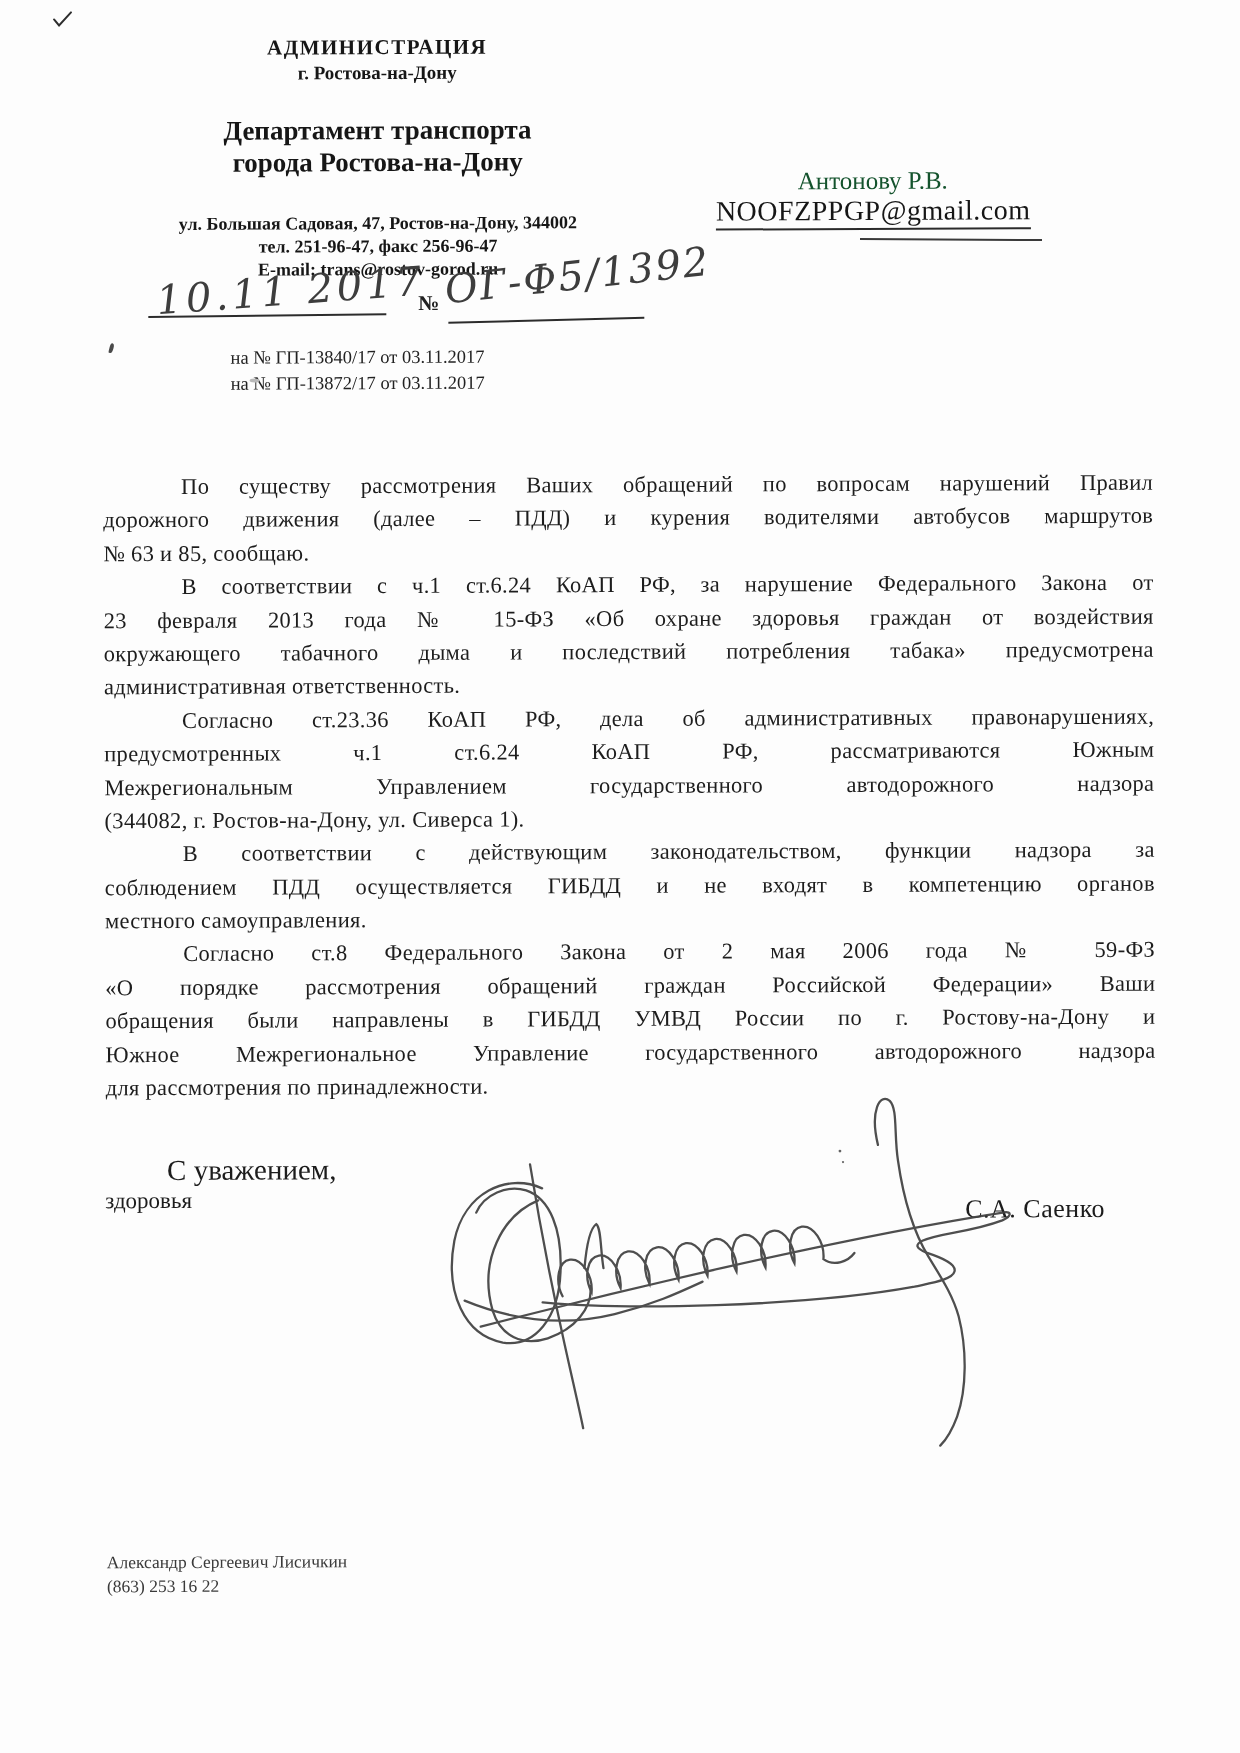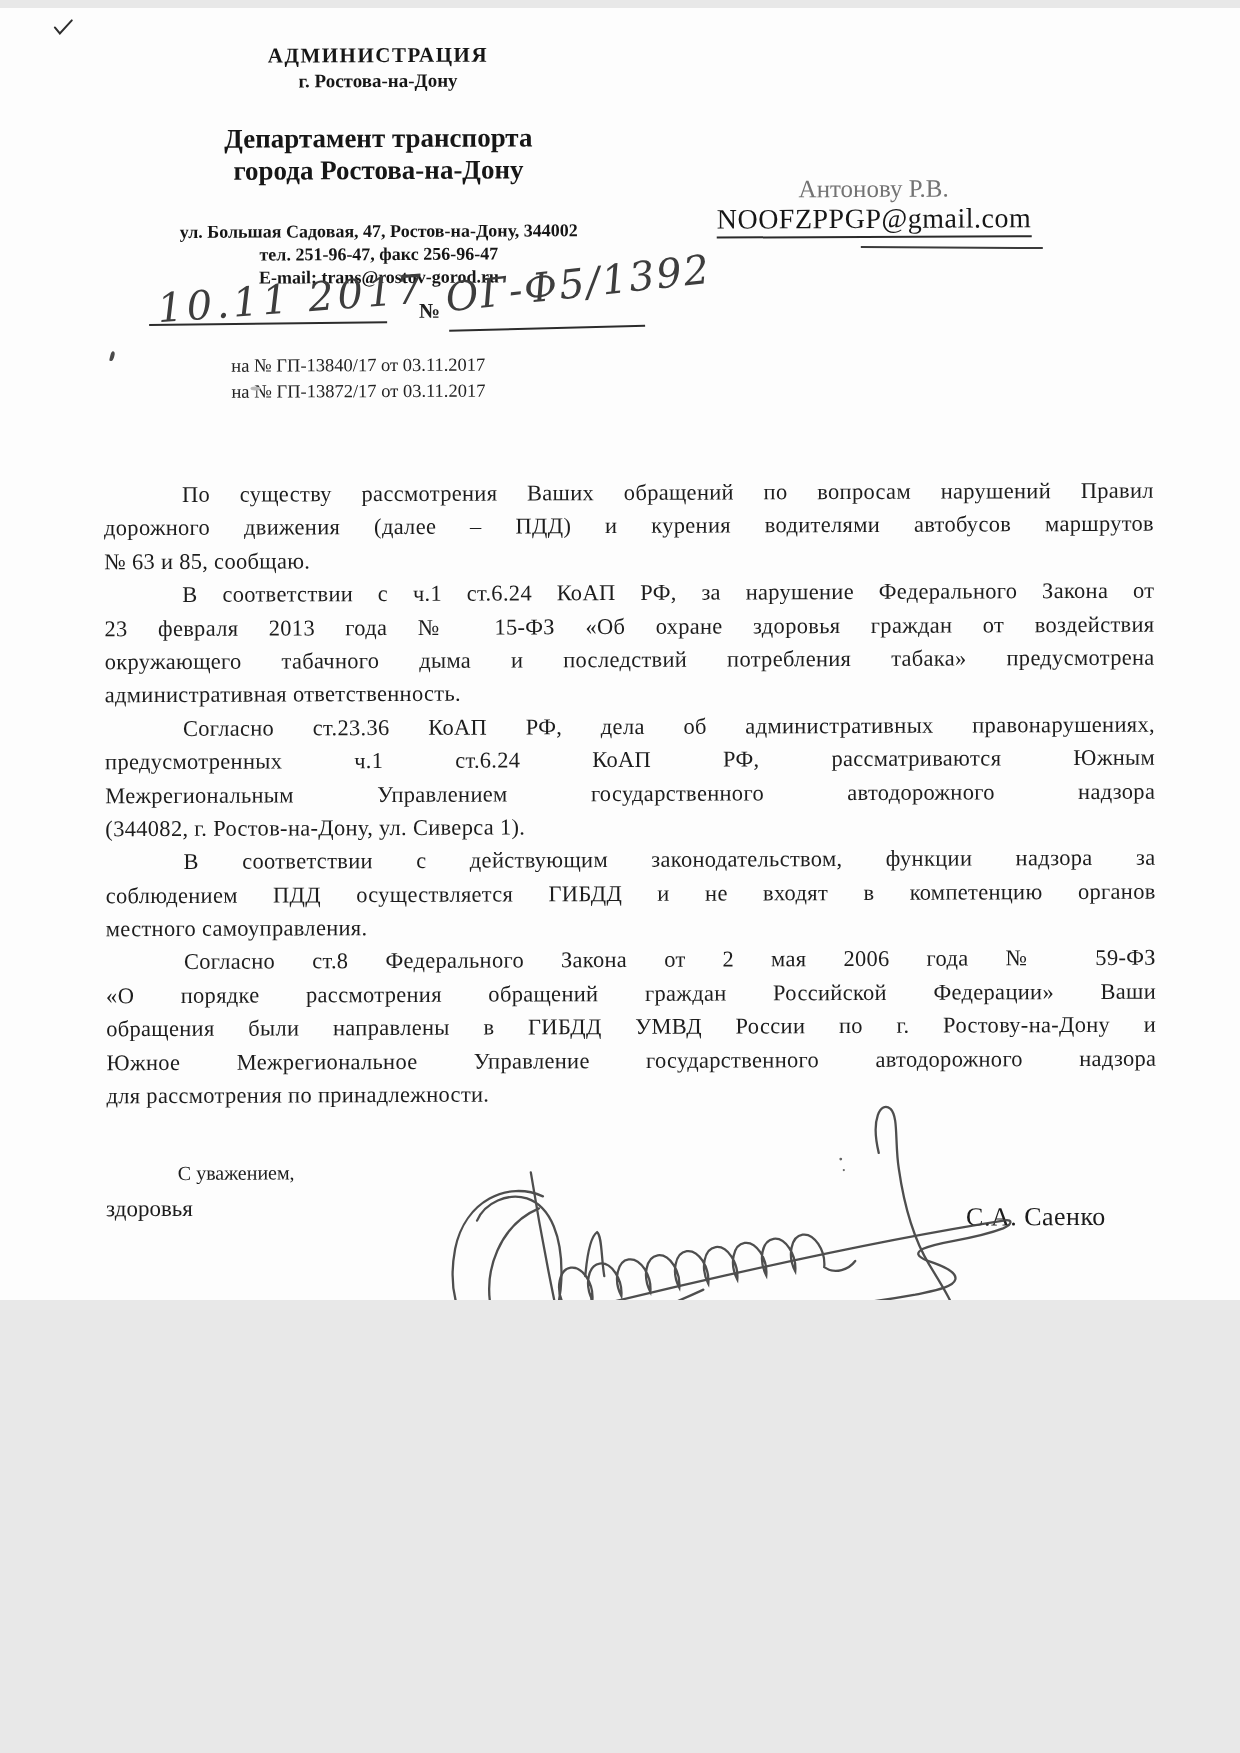--- a/index.html
+++ b/index.html
@@ -1,49 +1,49 @@
 <!DOCTYPE html>
 <html lang="ru"><head>
 <meta charset="utf-8">
 <style>
   html,body{margin:0;padding:0;background:#e8e8e8;}
   .page{
-    position:relative;width:1240px;height:1292px;margin:8px auto;
+    position:relative;width:1240px;height:1753px;margin:0 auto;
     background:#fdfdfd;overflow:hidden;
     font-family:"Liberation Serif", serif;color:#1c1c1c;
   }
   .tilt{position:absolute;inset:0;transform:rotate(-0.25deg);transform-origin:50% 40%;}
   .abs{position:absolute;}
   
   .lh{left:130px;top:34px;width:500px;text-align:center;font-weight:bold;color:#161616;}
   .lh .org1{font-size:21px;letter-spacing:1.5px;}
   .lh .org2{font-size:19px;margin-top:2px;}
   .lh .dept{font-size:27px;line-height:32px;margin-top:30px;}
   .lh .addr{font-size:18px;line-height:23px;margin-top:34px;}
   
-  .rcp-name{left:800px;top:168px;font-size:25px;color:#737373;}
+  .rcp-name{left:800px;top:168px;font-size:25px;color:#14532d;}
   .rcp-mail{left:718px;top:196px;font-size:28px;letter-spacing:.5px;color:#161616;
             border-bottom:2px solid #2a2a2a;padding-bottom:1px;}
   .rcp-underline2{left:862px;top:240px;width:182px;height:2px;background:#3a3a3a;transform:rotate(.6deg);}
   
   .hw{font-family:"DejaVu Serif", serif;font-style:italic;color:#3d3d3d;}
   .hw-date{left:158px;top:266px;font-size:40px;letter-spacing:4px;transform:rotate(-4deg);}
   .no-sign{left:420px;top:290px;font-size:21px;font-weight:bold;color:#222;}
   .hw-num{left:446px;top:252px;font-size:40px;letter-spacing:2px;transform:rotate(-6deg);}
   .uline1{left:150px;top:313px;width:238px;height:2px;background:#2c2c2c;transform:rotate(-.4deg);}
   .uline2{left:450px;top:319px;width:196px;height:2px;background:#2c2c2c;transform:rotate(-1.2deg);}
   .refs{left:232px;top:343px;font-size:18.5px;line-height:26px;color:#222;}
   
   .body{left:104px;top:468px;width:1050px;}
   .ln{font-size:22.5px;line-height:33.4px;height:33.4px;letter-spacing:.3px;color:#1d1d1d;
       text-align:justify;text-align-last:justify;overflow:visible;}
   .ln.first{text-indent:78px;}
   .ln.last{text-align-last:left;}
   
-  .regards{left:175px;top:1152px;font-size:20px;}
+  .regards{left:165px;top:1152px;font-size:29px;}
   .position{left:103px;top:1186px;font-size:23px;}
   .signer{left:963px;top:1196px;font-size:26px;letter-spacing:.5px;font-family:Liberation Serif, serif;}
   
   .foot{left:103px;top:1548px;font-size:17.5px;line-height:24px;color:#3a3a3a;}
   
   .speck-comma{left:111px;top:341px;width:4px;height:10px;background:#4a4a4a;
                border-radius:60% 60% 70% 20%;transform:rotate(14deg);}
   .speck-dots{left:251px;top:377px;width:10px;height:4px;background:#b9b9b9;border-radius:50%;}
   svg.sig{left:0;top:0;pointer-events:none;}
   svg.check{left:55px;top:8px;}

